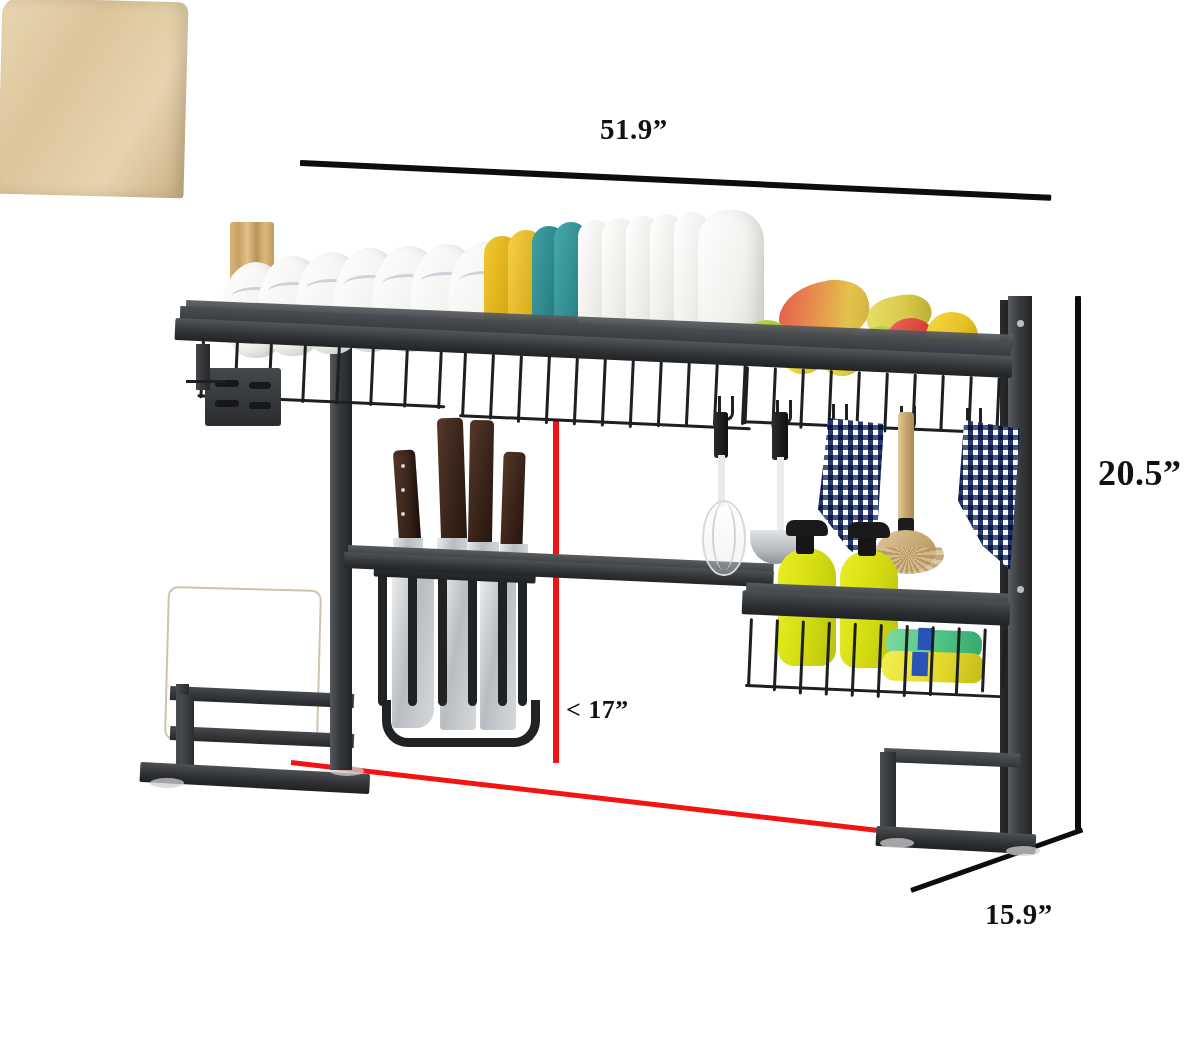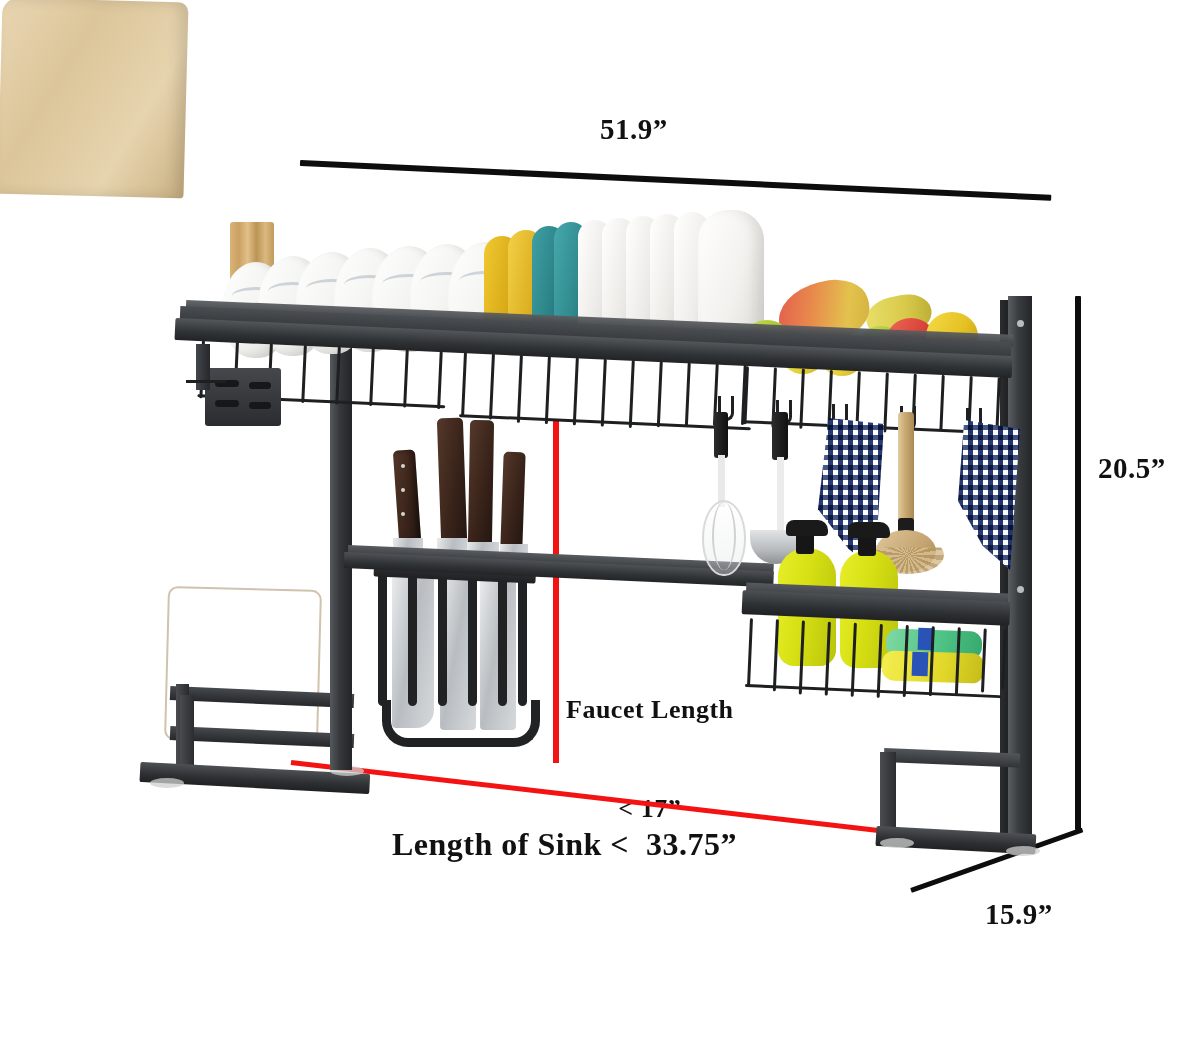--- a/index.html
+++ b/index.html
@@ -5,21 +5,21 @@
   html,body{margin:0;padding:0;background:#ffffff;}
   body{width:1200px;height:1041px;position:relative;overflow:hidden;
        font-family:"Liberation Serif", serif;}
 
   .stage{position:absolute;left:0;top:0;width:1200px;height:1041px;}
 
   
   .dimtext{position:absolute;color:#111111;font-family:"Liberation Serif",serif;
            font-weight:700;letter-spacing:.5px;white-space:pre;}
   #dim-width-label{left:600px;top:113px;font-size:29px;}
-  #dim-height-label{left:1098px;top:452px;font-size:29px;}
+  #dim-height-label{left:1098px;top:452px;font-size:36px;}
   #dim-depth-label{left:985px;top:898px;font-size:29px;}
   #faucet-label{left:566px;top:627px;font-size:26px;line-height:33px;text-align:center;}
   #sink-label{left:392px;top:826px;font-size:32px;}
 
   
   .dimline{position:absolute;background:#0d0d0d;transform-origin:0 50%;}
   #dim-width-line{left:300px;top:160px;width:752px;height:6px;
                   transform:rotate(2.65deg);border-radius:1px;}
   #dim-height-line{left:1075px;top:296px;width:6px;height:534px;border-radius:1px;}
   #dim-depth-line{left:911px;top:888px;width:182px;height:5px;
@@ -162,26 +162,24 @@
   <div class="dimtext" id="dim-width-label">51.9”</div>
 
   <div class="dimline" id="dim-height-line"></div>
   <div class="dimtext" id="dim-height-label">20.5”</div>
 
   <div class="dimline" id="dim-depth-line"></div>
   <div class="dimtext" id="dim-depth-label">15.9”</div>
 
   <div class="redline" id="faucet-line"></div>
   <div class="dimtext" id="faucet-label">
-    <div>Faucet Length</div>
     <div>&lt; 17”</div>
   </div>
 
   <div class="redline" id="sink-line"></div>
-  <div class="dimtext" id="sink-label">Length of Sink &lt;  33.75”</div>
 
   <div class="metal" id="post-right-face"></div>
   <div class="metal" id="post-right">
     <div style="position:absolute;left:9px;top:24px;width:7px;height:7px;border-radius:50%;background:#b9bdc0;"></div>
     <div style="position:absolute;left:9px;top:290px;width:7px;height:7px;border-radius:50%;background:#b9bdc0;"></div>
   </div>
 
   <div class="metal" id="base-right-cross"></div>
   <div class="metal" id="base-right-v"></div>
   <div class="metal" id="base-right-h"></div>

